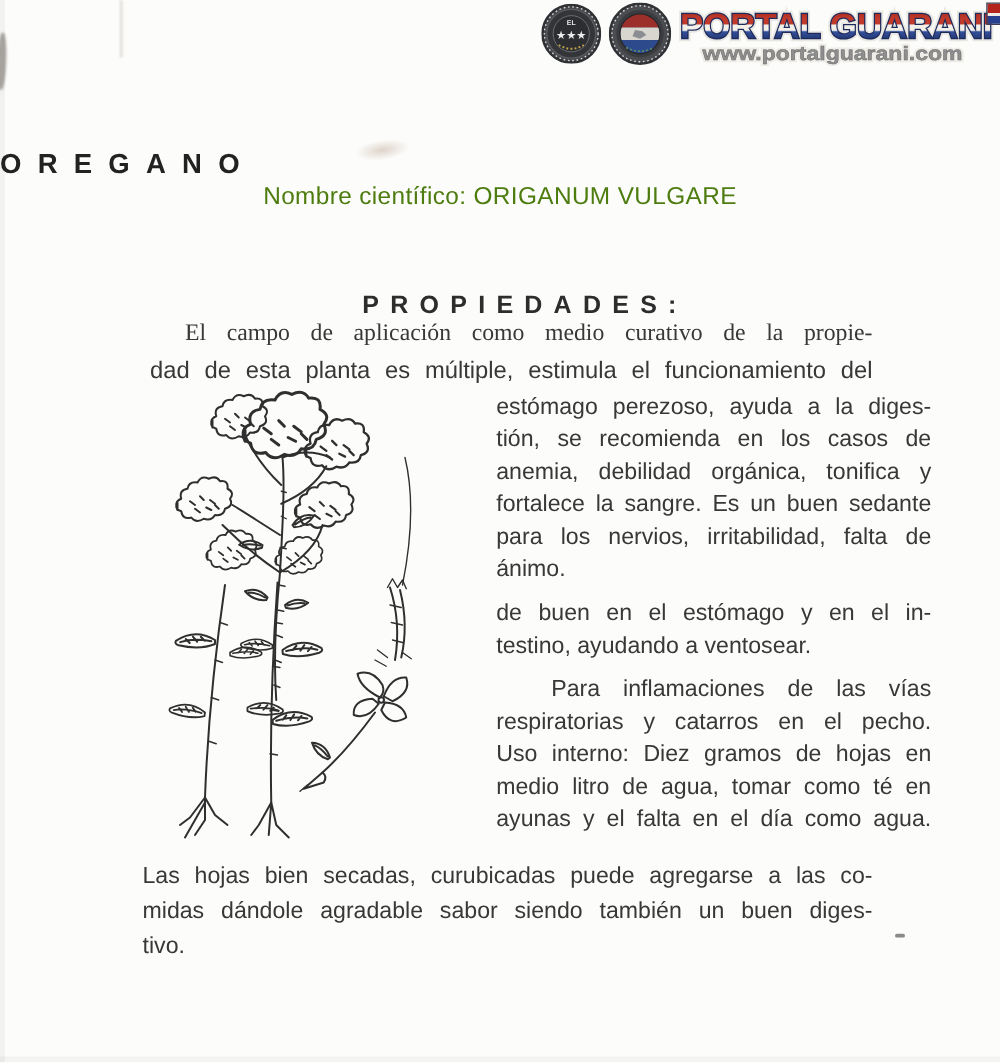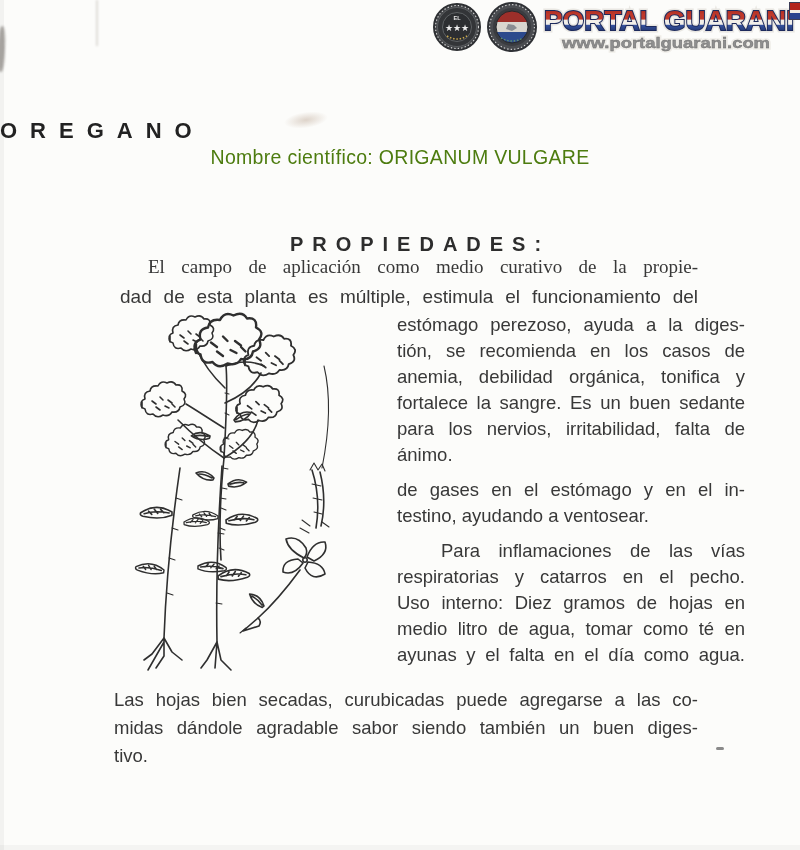--- a/index.html
+++ b/index.html
@@ -252,21 +252,21 @@
   <div class="wrap-col">
     <div class="para">
       <div class="line">estómago perezoso, ayuda a la diges-</div>
       <div class="line">tión, se recomienda en los casos de</div>
       <div class="line">anemia, debilidad orgánica, tonifica y</div>
       <div class="line">fortalece la sangre. Es un buen sedante</div>
       <div class="line">para los nervios, irritabilidad, falta de</div>
       <div class="line last">ánimo.</div>
     </div>
     <div class="para">
-      <div class="line">de gases en el estómago y en el in-</div>
+      <div class="line">de buen en el estómago y en el in-</div>
       <div class="line last">testino, ayudando a ventosear.</div>
     </div>
     <div class="para">
       <div class="line ind2">Para inflamaciones de las vías</div>
       <div class="line">respiratorias y catarros en el pecho.</div>
       <div class="line">Uso interno: Diez gramos de hojas en</div>
       <div class="line">medio litro de agua, tomar como té en</div>
       <div class="line">ayunas y el falta en el día como agua.</div>
     </div>
   </div>

